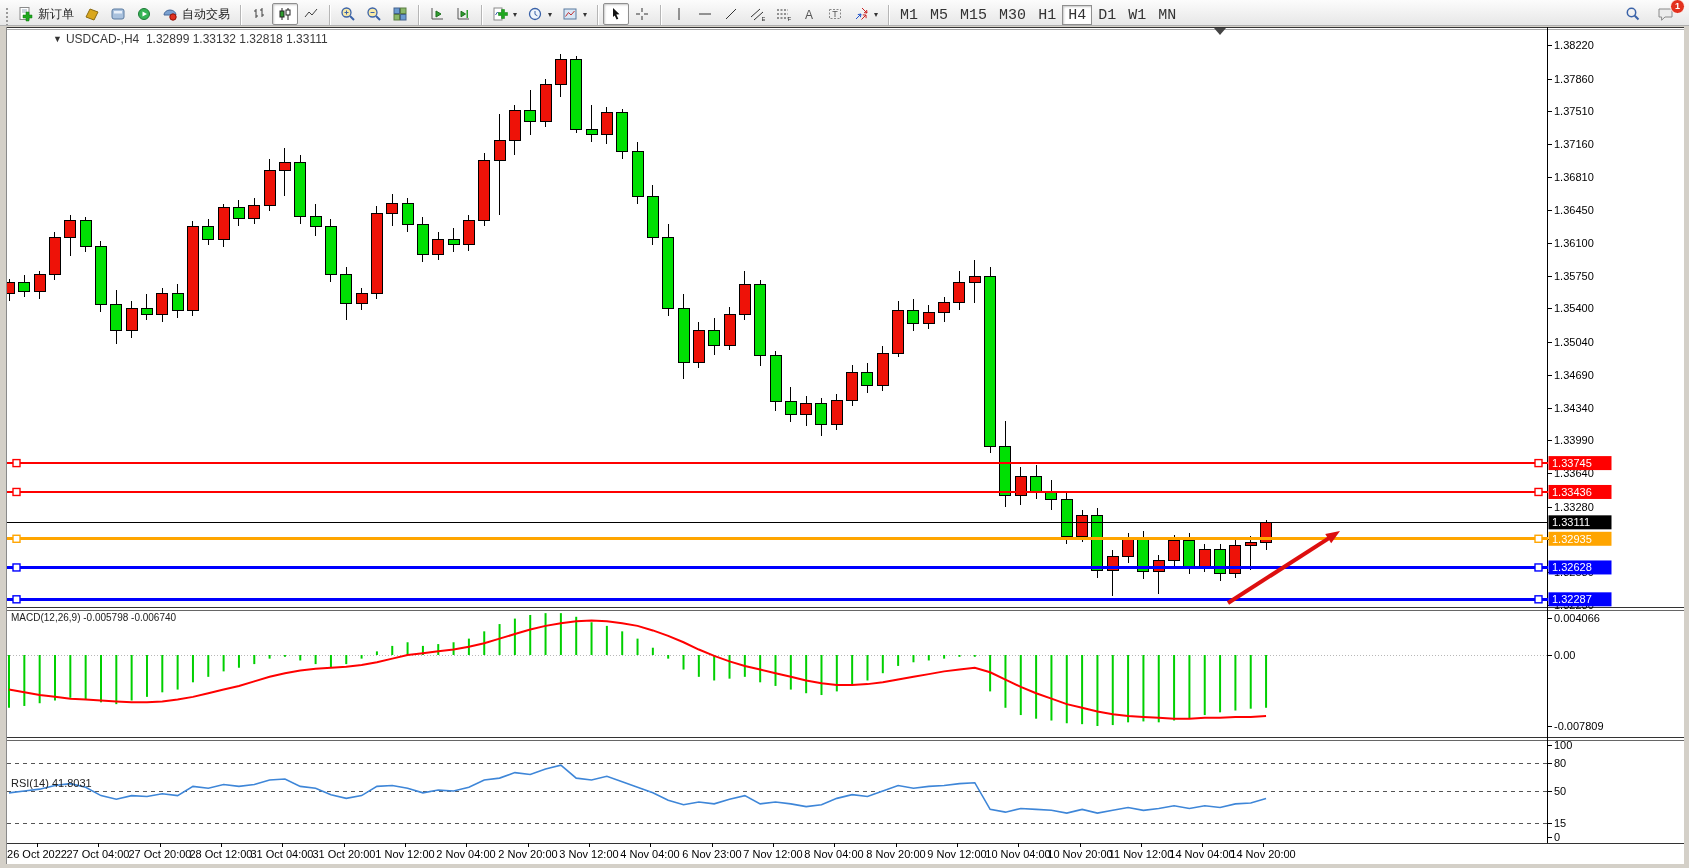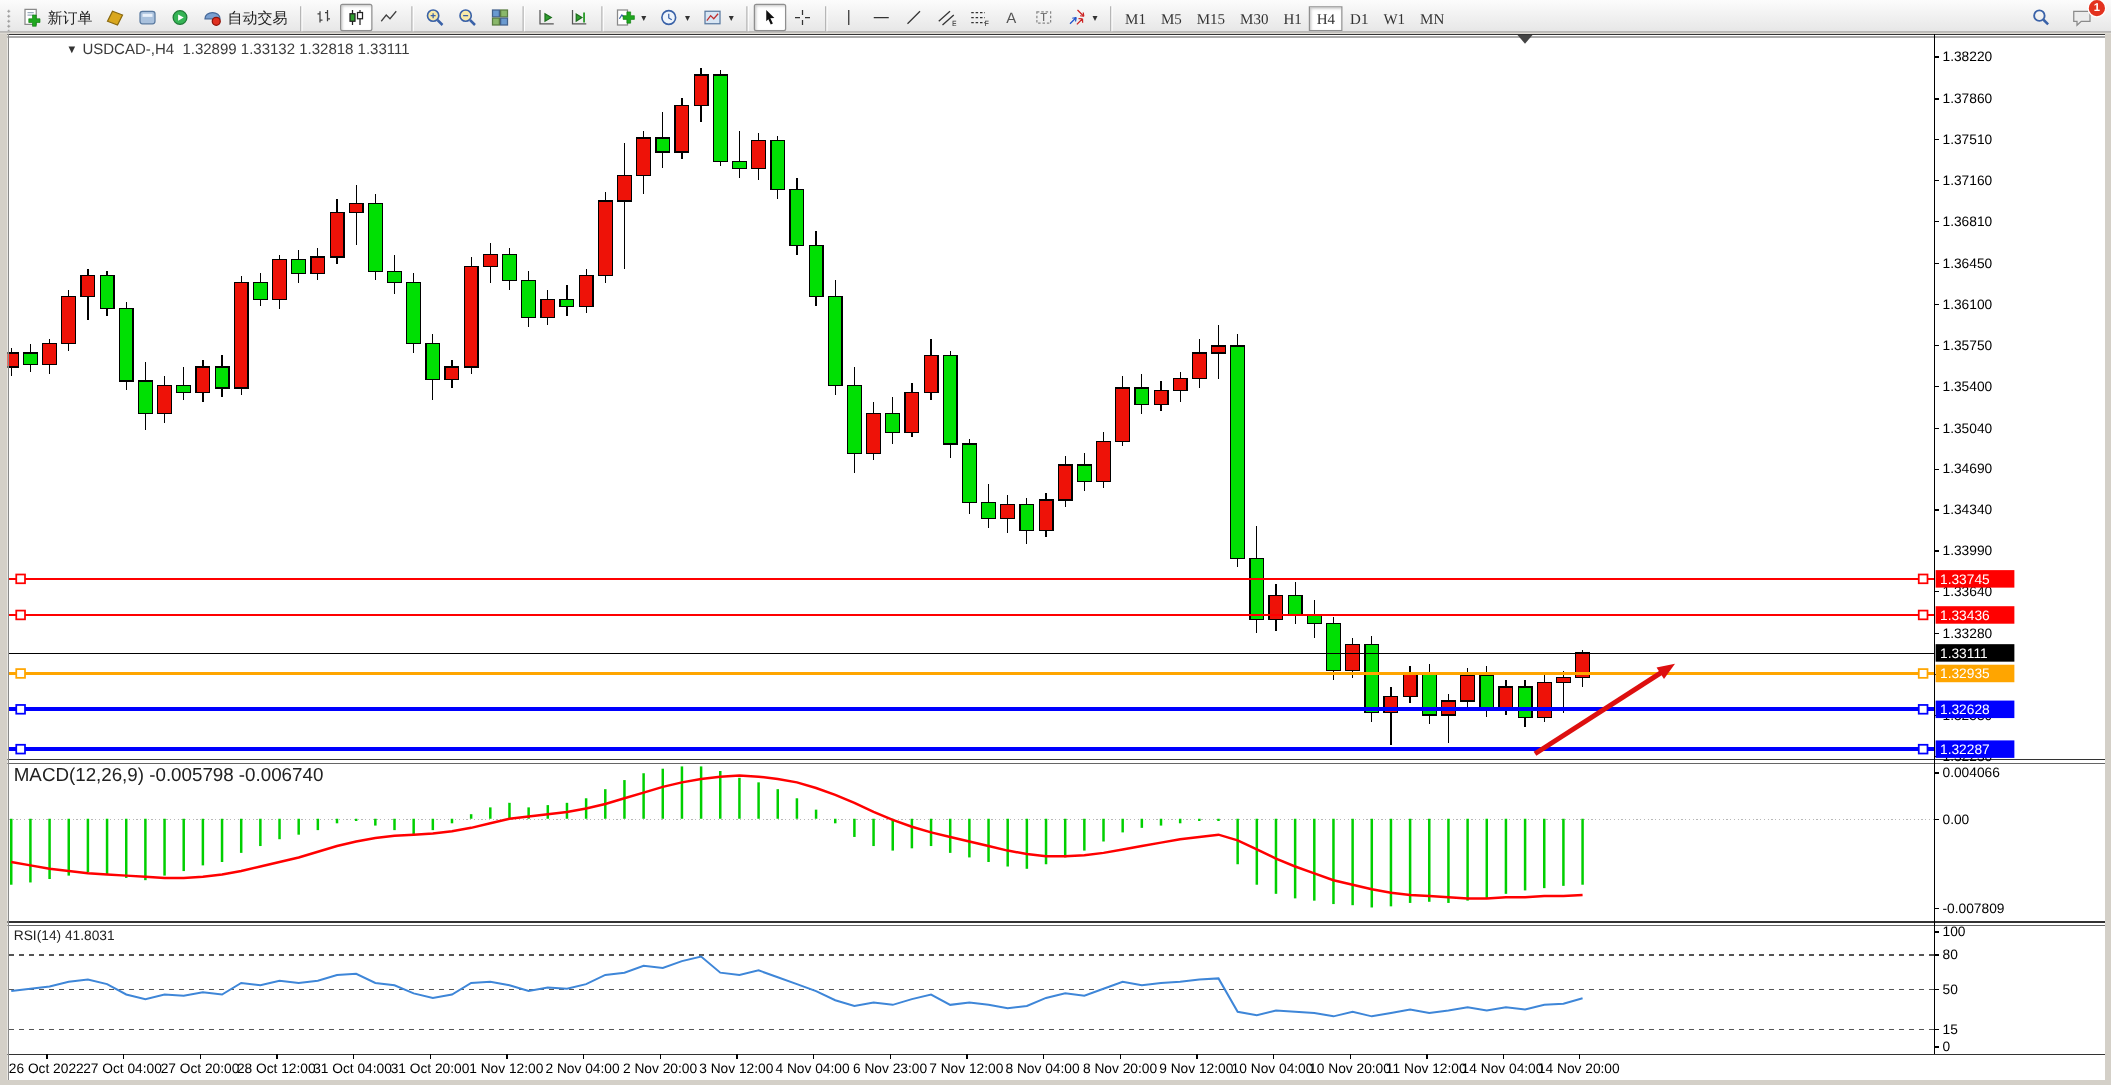--- a/index.html
+++ b/index.html
@@ -17,33 +17,33 @@
   .grip{width:4px;height:18px;margin:0 4px 0 1px;
     background-image:radial-gradient(#9a9a9a 1px, transparent 1.1px);
     background-size:4px 4px;}
   .tb{height:22px;min-width:24px;display:flex;align-items:center;justify-content:center;
       gap:4px;background:transparent;border:1px solid transparent;border-radius:2px;
       font-family:"Liberation Sans",sans-serif;font-size:12px;color:#222;padding:0 4px;}
   .tb.pressed,.tf.pressed{background:#ffffff;border:1px solid #8f8f8f;
       box-shadow:inset 1px 1px 2px rgba(0,0,0,.22);}
   .caret{font-size:8px;color:#333;margin-left:1px;}
   .sep{width:1px;height:20px;background:#b6b6b6;box-shadow:1px 0 0 #fff;margin:0 5px;}
-  .tf{height:20px;padding:0 5px;font-size:12px;color:#333;border:1px solid transparent;
-      background:transparent;font-family:Liberation Serif, serif;margin-top:16px;}
+  .tf{height:20px;padding:0 5px;font-size:15px;color:#333;border:1px solid transparent;
+      background:transparent;font-family:Liberation Mono, monospace;margin-top:16px;}
   .tb-right{margin-left:auto;display:flex;align-items:center;gap:6px;padding-right:6px;}
   .notif{position:relative;}
   .nbadge{position:absolute;top:-5px;right:-7px;background:#e3321f;color:#fff;
       font-size:9px;line-height:12px;width:13px;height:13px;border-radius:50%;
       text-align:center;border:1px solid #fff;font-weight:bold;}
   
   .overlay{position:absolute;z-index:5;color:#3a3a3a;white-space:pre;}
   #chart-title{left:13px;top:32px;font-size:12px;margin-left:40px;}
   #chart-title .tmark{font-size:9px;vertical-align:1px;margin-right:4px;color:#333;}
-  #macd-label{left:11px;top:612px;font-size:15px;color:#222;}
-  #rsi-label{left:11px;top:743px;font-size:11px;color:#222;}
+  #macd-label{left:11px;top:612px;font-size:10px;color:#222;}
+  #rsi-label{left:11px;top:777px;font-size:11px;color:#222;}
   #chart-svg{position:absolute;top:0;left:0;z-index:1;}
 </style>
 </head>
 <body>
 
 <div class="toolbar">
   <div class="grip"></div>
 
   <button class="tb">
     <svg class="ic" width="16" height="16" viewBox="0 0 16 16">

